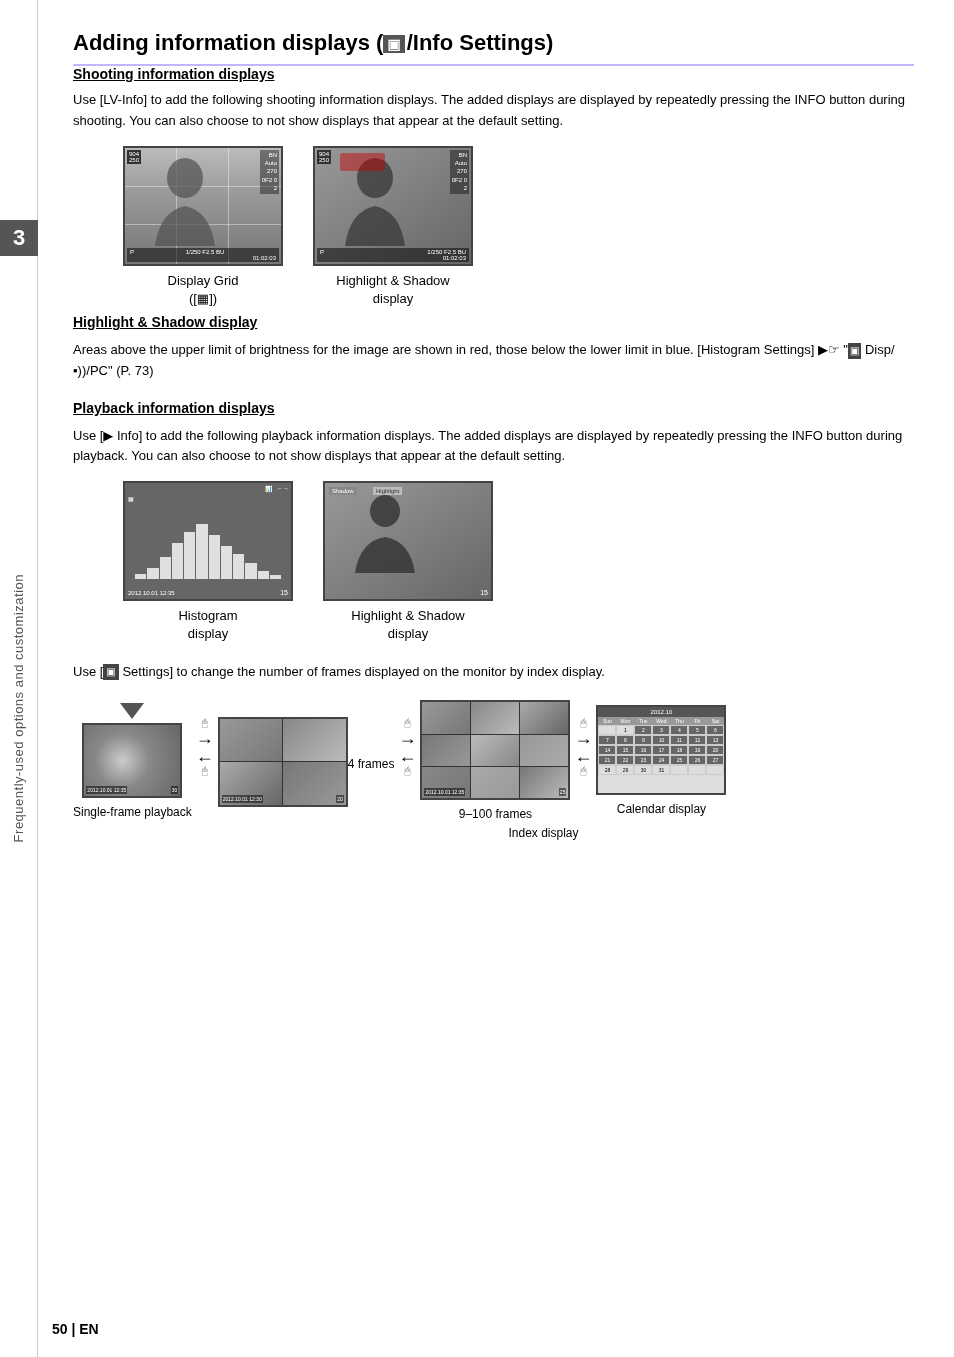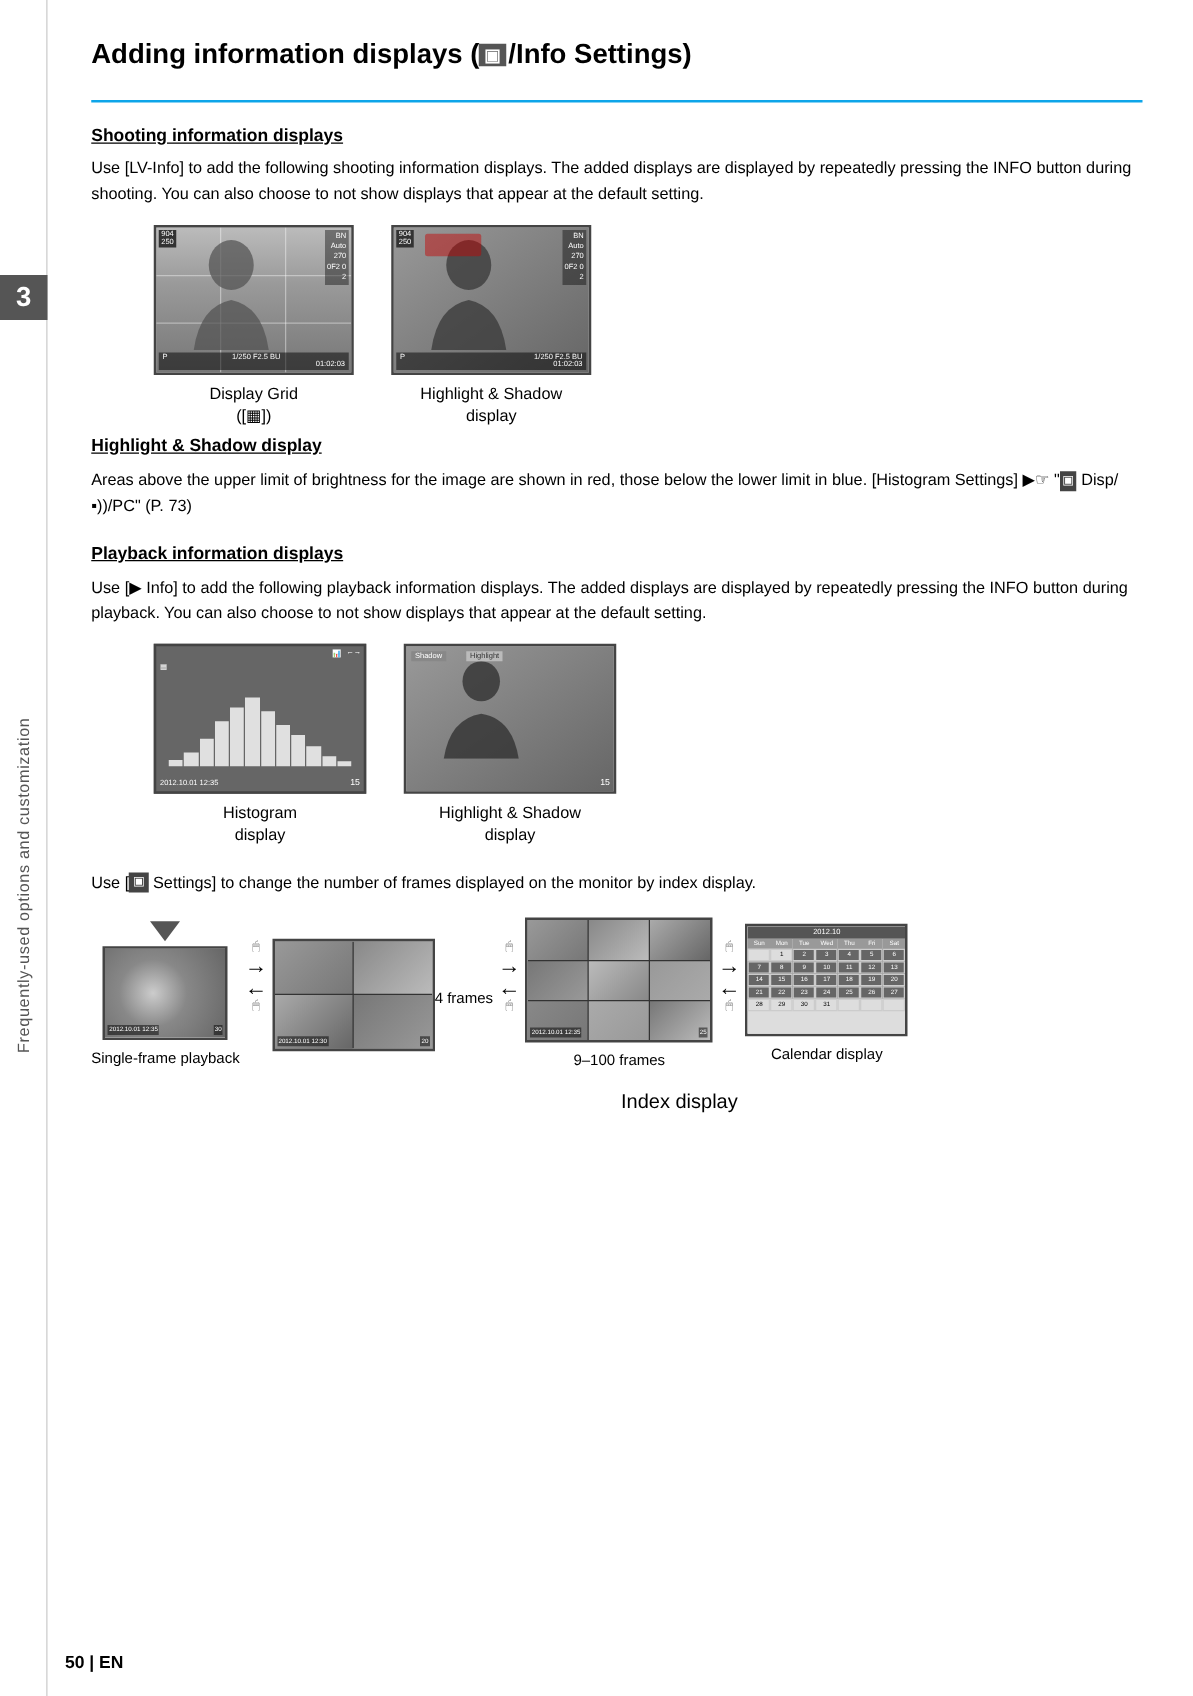--- a/index.html
+++ b/index.html
@@ -57,23 +57,22 @@
     
     .main-content {
       flex: 1;
       padding: 30px 40px 30px 35px;
     }
 
     
     .page-title {
       font-size: 22px;
       font-weight: bold;
-      border-bottom: 2px solid #0ea5e9;
-      padding-bottom: 24px;
-      margin-bottom: 18px;
+      border-bottom: 2px solid #c4b5fd;
+      padding-bottom: 8px;
     }
 
     .page-title .icon-box {
       display: inline-block;
       background: #555;
       color: #fff;
       font-size: 14px;
       padding: 1px 4px;
       margin-right: 2px;
       vertical-align: middle;
@@ -589,21 +588,21 @@
                   <div class="cal-day"></div>
                   <div class="cal-day"></div>
                 </div>
             </div>
           </div>
           <div class="index-label">Calendar display</div>
         </div>
 
       </div>
 
-      <div style="text-align:center;font-size:16px;margin-top:16px;margin-left:100px;">Index display</div>
+      <div style="text-align:center;font-size:12px;margin-top:3px;margin-left:100px;">Index display</div>
     </div>
 
   </div>
 
 </div>
 
 <div style="position:absolute;bottom:20px;left:52px;font-size:14px;font-weight:bold;">
   <span>50</span> | <span>EN</span>
 </div>
 

